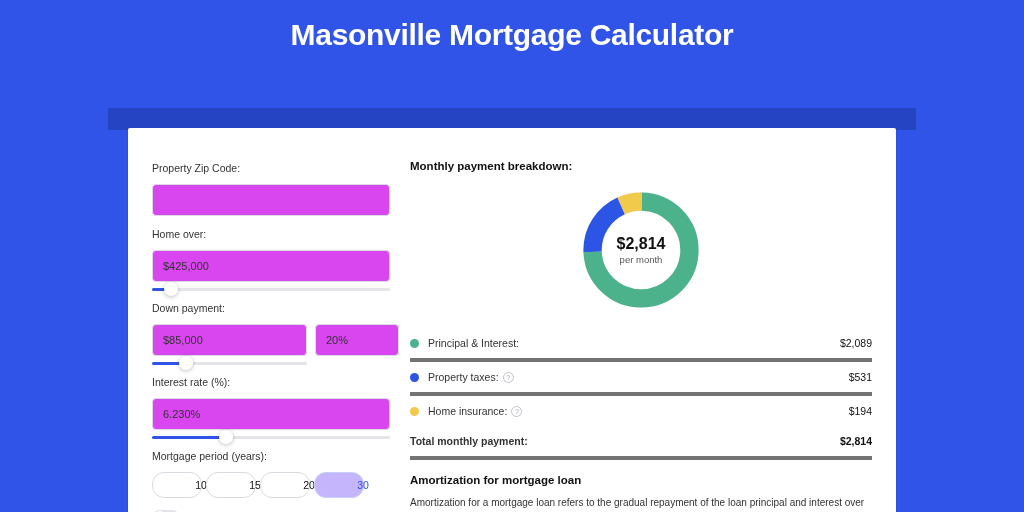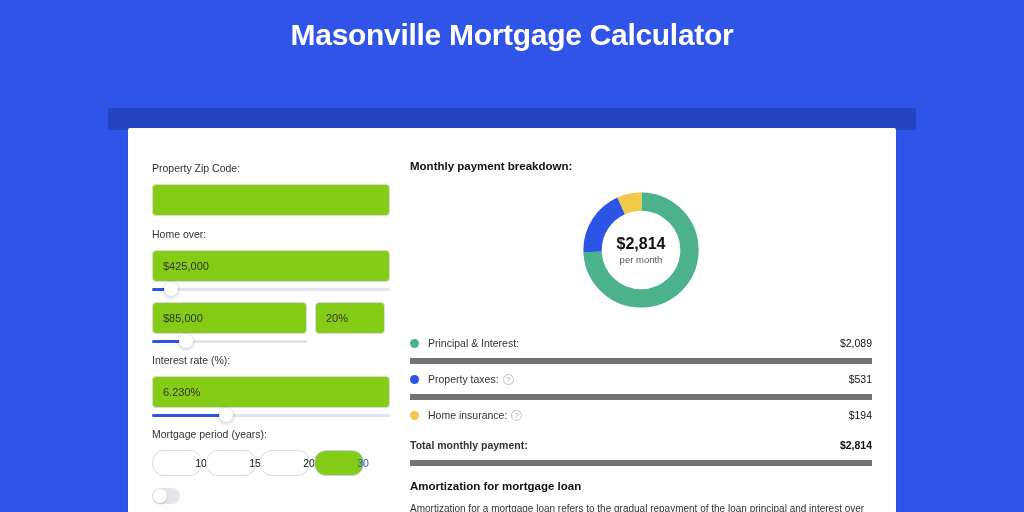--- a/index.html
+++ b/index.html
@@ -50,24 +50,24 @@
     margin-top: 2px;
   }
   .text-input {
     width: 238px;
     height: 32px;
     border: 1px solid #d9dbe0;
     border-radius: 4px;
     font-size: 11px;
     padding: 0 10px;
     color: #333;
-    background: #84cc16;
+    background: #d946ef;
   }
   .text-input.small { width: 155px; }
-  .text-input.tiny { width: 70px; margin-left: 8px; }
+  .text-input.tiny { width: 84px; margin-left: 8px; }
   .row { display: flex; align-items: center; }
   .slider-wrap {
     position: relative;
     width: 238px;
     height: 12px;
     margin-top: 2px;
     margin-bottom: 6px;
   }
   .slider-wrap.small { width: 155px; }
   .slider-track {
@@ -99,21 +99,21 @@
     border: 1px solid #d9dbe0;
     font-size: 10.5px;
     display: flex; align-items: center; justify-content: center;
     background: #fff;
     cursor: pointer;
     margin-right: 4px;
     border-radius: 12px;
     padding-left: 48px;
   }
   .seg.active {
-    background: #84cc16;
+    background: #c4b5fd;
     border-color: #c5d0f6;
     color: #3053e8;
     font-weight: 400;
   }
   .toggle-row { display: flex; align-items: center; gap: 10px; margin-top: 10px; }
   .toggle {
     width: 28px; height: 16px;
     background: #e3e5ea;
     border-radius: 10px;
     position: relative;
@@ -143,21 +143,21 @@
   .donut-center {
     position: absolute; inset: 0;
     display: flex; flex-direction: column;
     align-items: center; justify-content: center;
   }
   .donut-amount { font-size: 16px; font-weight: 700; color: #111; }
   .donut-sub { font-size: 9.5px; color: #555; margin-top: 1px; }
   .breakdown-row {
     display: flex; align-items: center;
     padding: 9px 0;
-    border-bottom: 6px solid #737373;
+    border-bottom: 4px solid #737373;
     font-size: 10.5px;
   }
   .breakdown-row:last-of-type { border-bottom: none; }
   .bd-dot { width: 9px; height: 9px; border-radius: 50%; margin-right: 9px; flex-shrink: 0; }
   .bd-label { flex: 1; color: #333; display: flex; align-items: center; gap: 4px; }
   .bd-info {
     width: 11px; height: 11px; border-radius: 50%;
     border: 1px solid #bfc3cc;
     display: inline-flex; align-items: center; justify-content: center;
     font-size: 7px; color: #9aa0ac;
@@ -183,20 +183,21 @@
     <input class="text-input" type="text" value="" style="">
 
     <div class="field-label" style="margin-top:12px">Home over:</div>
     <input class="text-input" type="text" value="$425,000" style="">
     <div class="slider-wrap">
       <div class="slider-track"></div>
       <div class="slider-fill" id="sl-price-fill" style="width: 19.04px;"></div>
       <div class="slider-thumb" id="sl-price-thumb" style="left: 19.04px;"></div>
     </div>
 
+    <div class="field-label">Down payment:</div>
     <div class="row">
       <input class="text-input small" type="text" value="$85,000" style="">
       <input class="text-input tiny" type="text" value="20%" style="">
     </div>
     <div class="slider-wrap small">
       <div class="slider-track"></div>
       <div class="slider-fill" id="sl-down-fill" style="width: 34.1px;"></div>
       <div class="slider-thumb" id="sl-down-thumb" style="left: 34.1px;"></div>
     </div>
 

